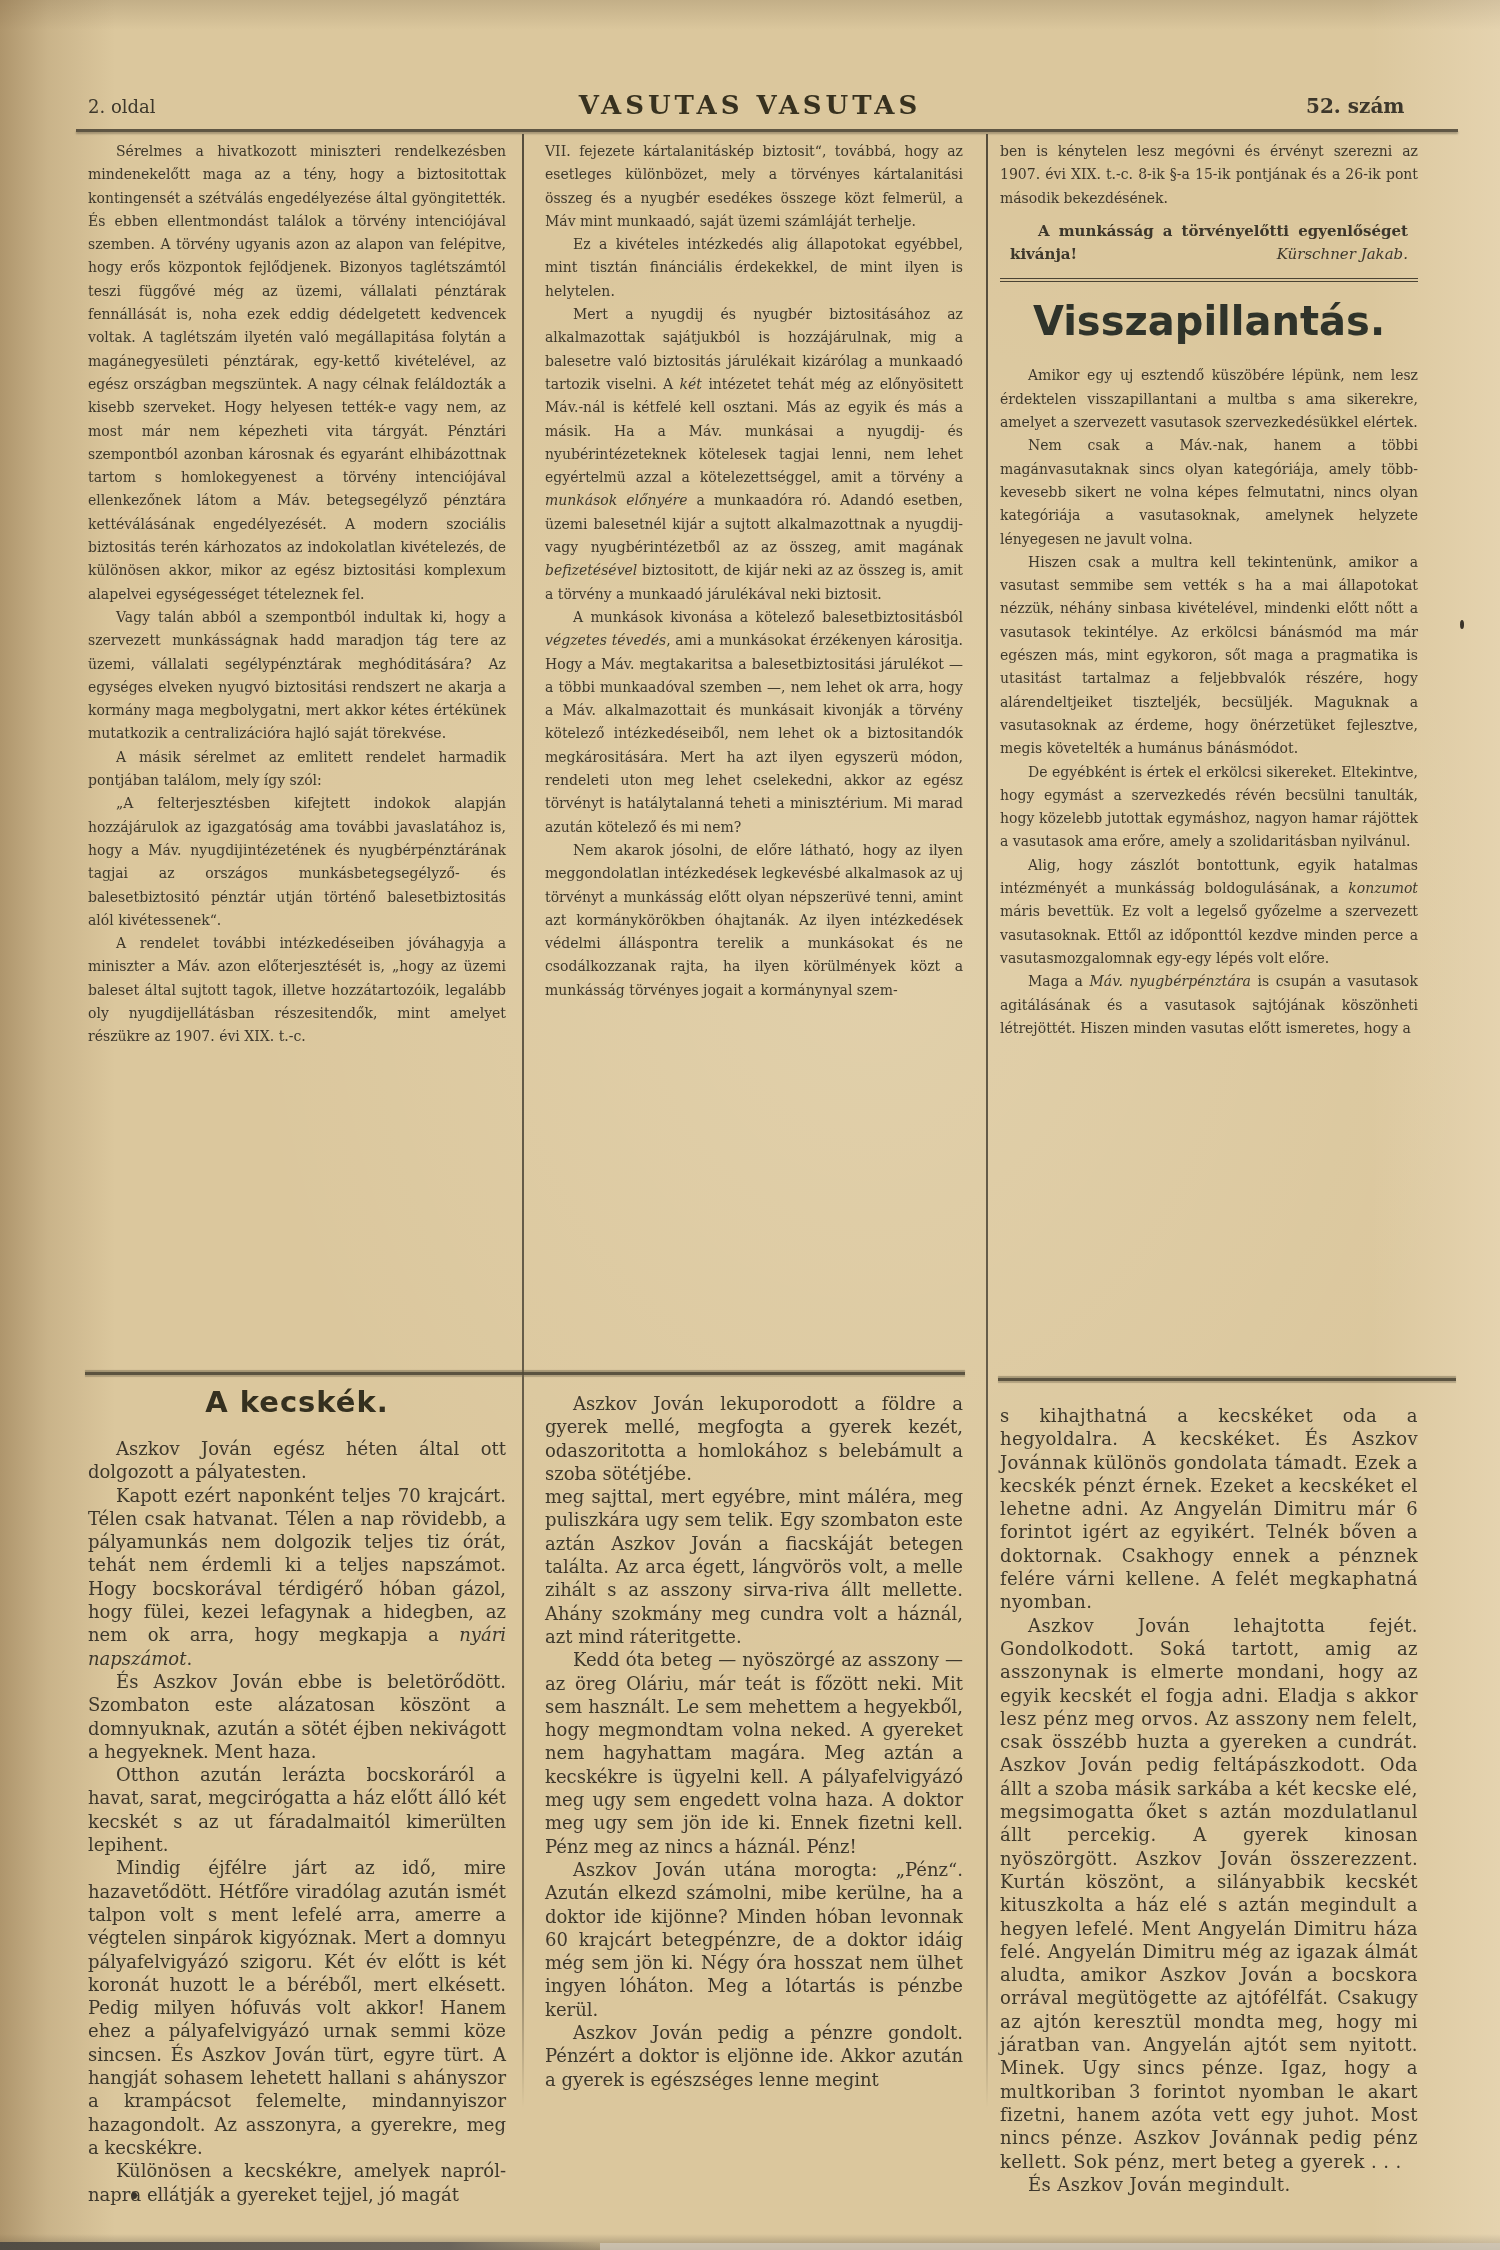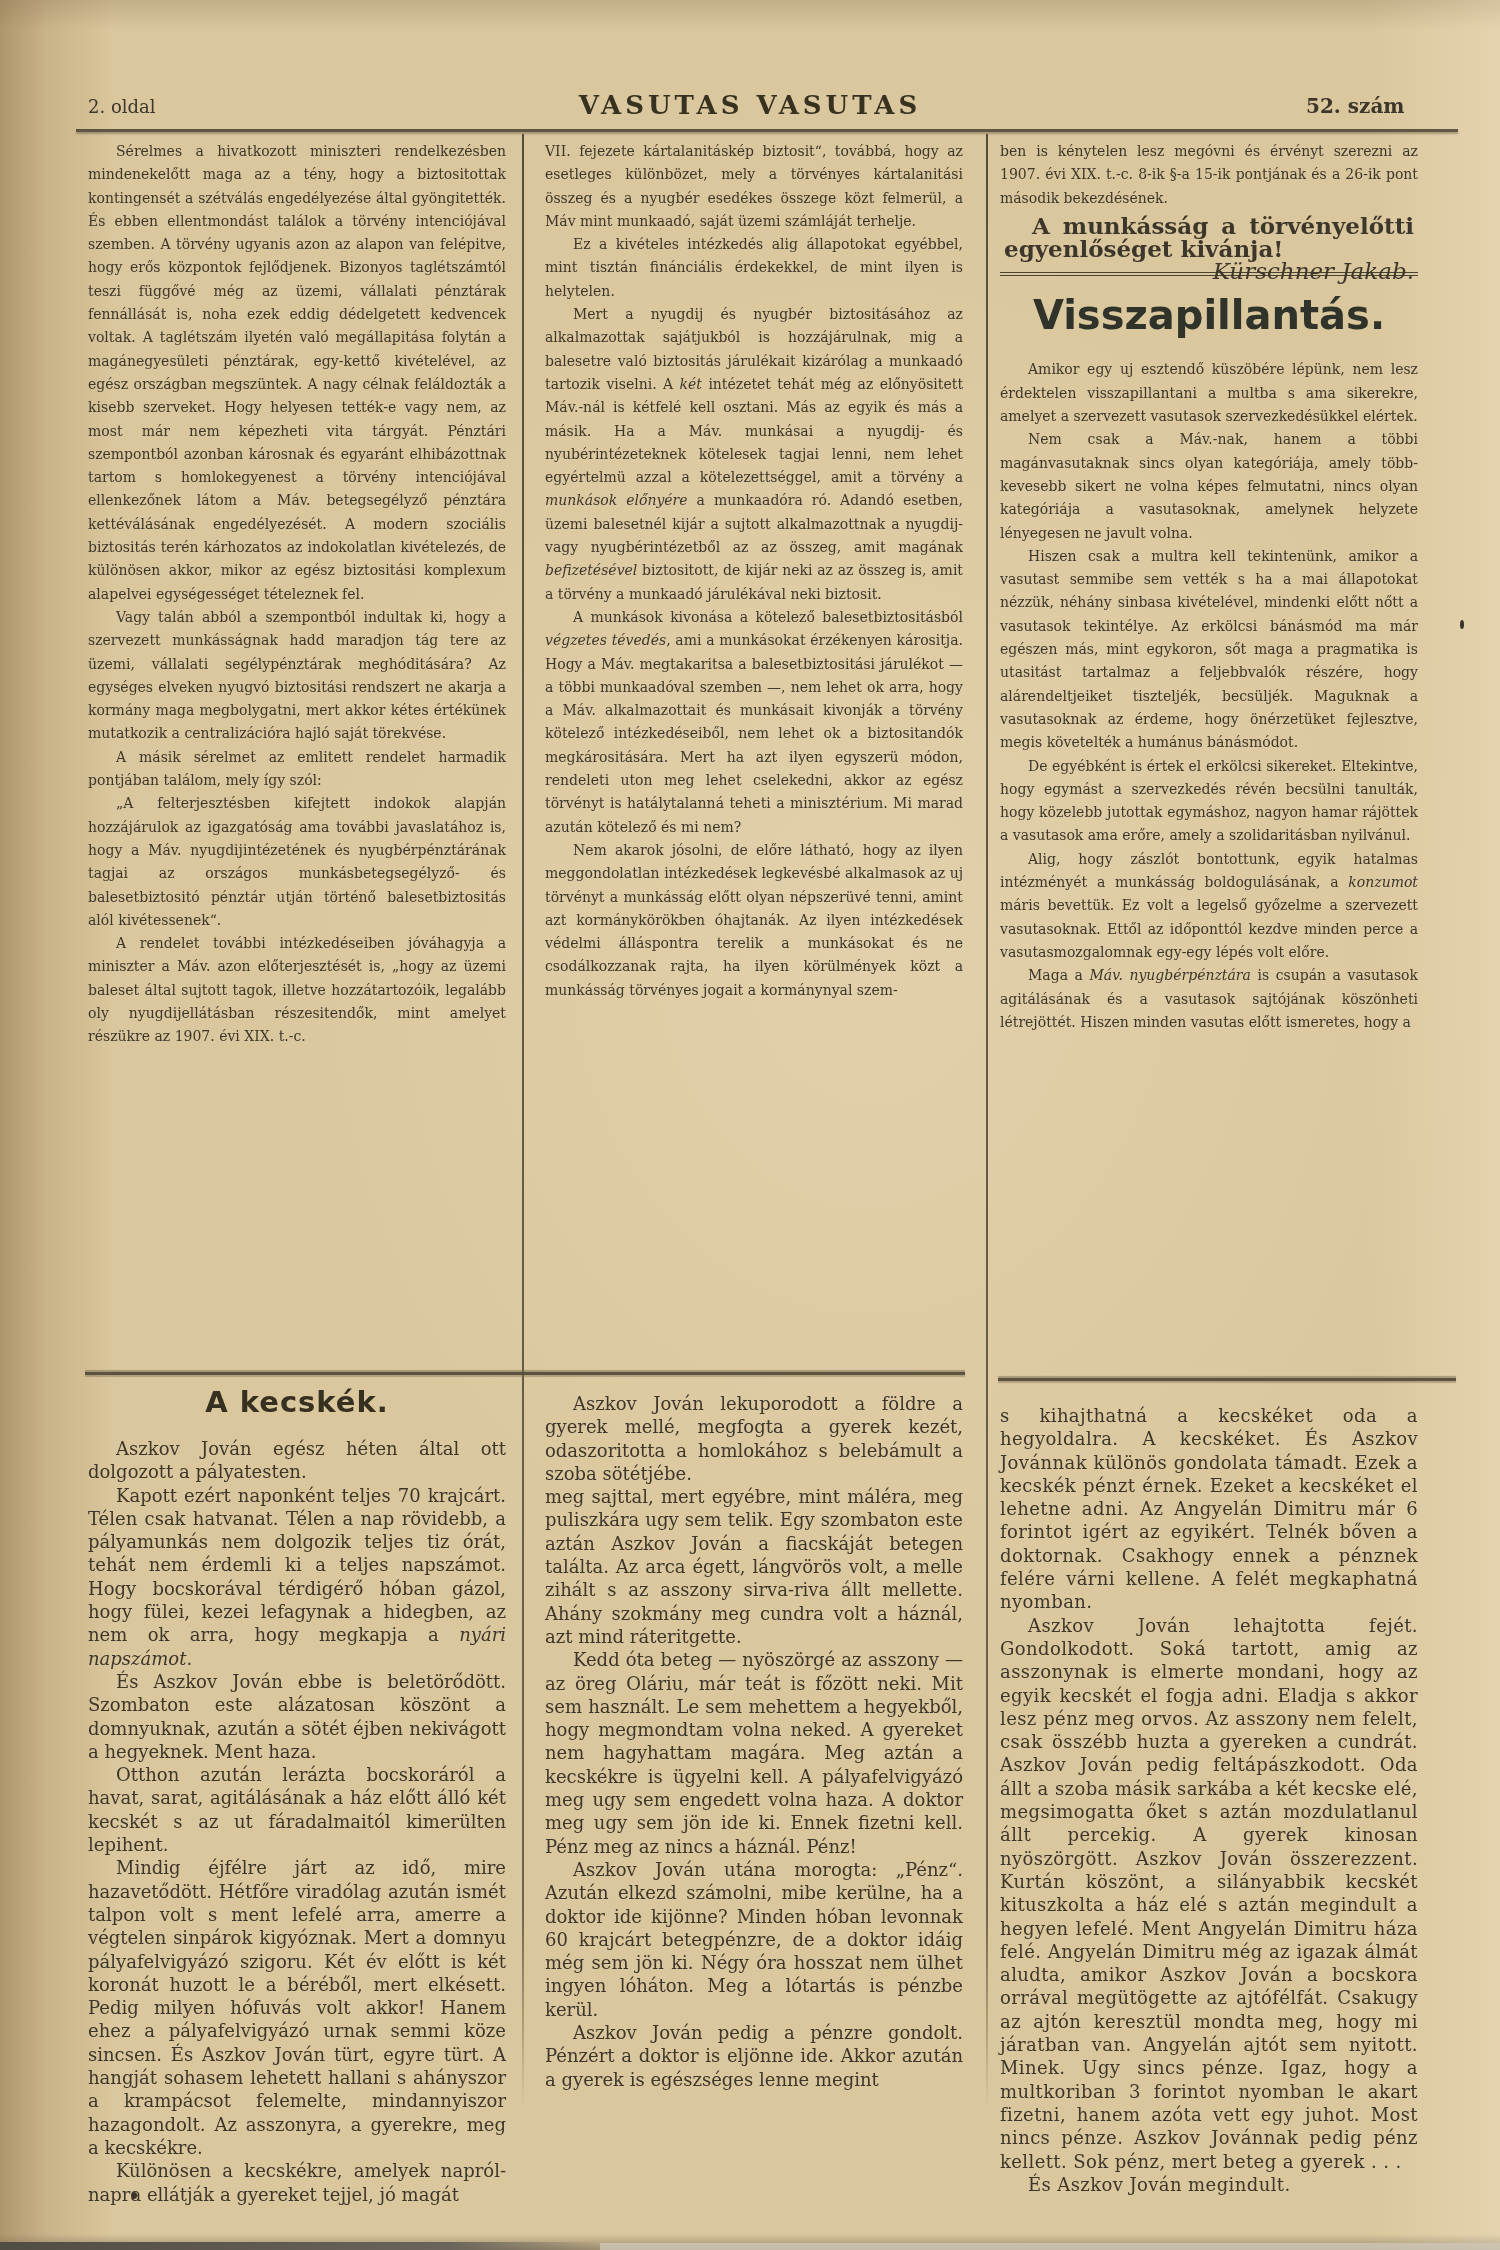--- a/index.html
+++ b/index.html
@@ -30,21 +30,21 @@
   #div-col3{left:998px;top:1378px;width:458px;}
   .col{position:absolute;width:418px;top:140px;}
   .col1{left:88px;} .col2{left:545px;} .col3{left:1000px;}
   .col-bottom{position:absolute;width:418px;}
   #col1-bottom{left:88px;top:1385px;}
   #col2-bottom{left:545px;top:1392px;}
   #col3-bottom{left:1000px;top:1404px;letter-spacing:0.4px;}
   .para{margin:0;text-align:justify;font-size:14px;line-height:23.3px;text-indent:28px;}
   .col-bottom .para{font-size:18px;}
   .para.noindent{text-indent:0;}
-  .slogan{margin:4px;font-size:23px;line-height:23.3px;font-weight:bold;text-indent:28px;text-align:justify;}
+  .slogan{margin:10px;font-size:15px;line-height:23.3px;font-weight:bold;text-indent:28px;text-align:justify;}
   .sig{float:right;font-weight:normal;font-style:italic;}
   .inline-div{height:2px;border-top:1px solid #4a4334;border-bottom:1px solid #4a4334;margin:12px 0 10px;}
   .kecskek-h{font-family:"DejaVu Sans",sans-serif;font-weight:bold;font-size:29px;
     text-align:center;margin:0 0 18px;color:#35301f;letter-spacing:1px;}
   .vissza-h{font-family:"DejaVu Sans",sans-serif;font-weight:bold;font-size:40px;
     text-align:center;margin:16px 0 20px;color:#2f332a;}
   .speck{position:absolute;background:#3a342a;border-radius:50%;}
   #speck1{left:131px;top:2192px;width:6px;height:7px;}
   #speck2{left:1460px;top:620px;width:4px;height:9px;}
   #bottom-dark{position:absolute;left:0;top:2242px;width:600px;height:8px;
@@ -107,21 +107,21 @@
   <div class="hdiv" id="div-left"></div>
   <div class="hdiv" id="div-col3"></div>
 
   <div class="col-bottom" id="col1-bottom">
     <h3 class="kecskek-h">A kecskék.</h3>
     <p class="para">Aszkov Jován egész héten által ott dolgozott a pályatesten.</p>
     <p class="para">
       <span>Kapott ezért naponként teljes 70 krajcárt. Télen csak hatvanat. Télen a nap rövidebb, a pályamunkás nem dolgozik teljes tiz órát, tehát nem érdemli ki a teljes napszámot. Hogy bocskorával térdigérő hóban gázol, hogy fülei, kezei lefagynak a hidegben, az nem ok arra, hogy megkapja a </span><em>nyári napszámot</em><span>.</span>
     </p>
     <p class="para">És Aszkov Jován ebbe is beletörődött. Szombaton este alázatosan köszönt a domnyuknak, azután a sötét éjben nekivágott a hegyeknek. Ment haza.</p>
-    <p class="para">Otthon azután lerázta bocskoráról a havat, sarat, agitálásának a ház előtt álló két kecskét s az ut fáradalmaitól kimerülten lepihent.</p>
+    <p class="para">Otthon azután lerázta bocskoráról a havat, sarat, megcirógatta a ház előtt álló két kecskét s az ut fáradalmaitól kimerülten lepihent.</p>
     <p class="para">Mindig éjfélre járt az idő, mire hazavetődött. Hétfőre viradólag azután ismét talpon volt s ment lefelé arra, amerre a végtelen sinpárok kigyóznak. Mert a domnyu pályafelvigyázó szigoru. Két év előtt is két koronát huzott le a béréből, mert elkésett. Pedig milyen hófuvás volt akkor! Hanem ehez a pályafelvigyázó urnak semmi köze sincsen. És Aszkov Jován türt, egyre türt. A hangját sohasem lehetett hallani s ahányszor a krampácsot felemelte, mindannyiszor hazagondolt. Az asszonyra, a gyerekre, meg a kecskékre.</p>
     <p class="para">Különösen a kecskékre, amelyek napról-napra ellátják a gyereket tejjel, jó magát</p>
   </div>
 
   <div class="col-bottom" id="col2-bottom">
     <p class="para">Aszkov Jován lekuporodott a földre a gyerek mellé, megfogta a gyerek kezét, odaszoritotta a homlokához s belebámult a szoba sötétjébe.</p>
     <p class="para noindent">meg sajttal, mert egyébre, mint máléra, meg puliszkára ugy sem telik. Egy szombaton este aztán Aszkov Jován a fiacskáját betegen találta. Az arca égett, lángvörös volt, a melle zihált s az asszony sirva-riva állt mellette. Ahány szokmány meg cundra volt a háznál, azt mind ráteritgette.</p>
     <p class="para">Kedd óta beteg — nyöszörgé az asszony — az öreg Oláriu, már teát is főzött neki. Mit sem használt. Le sem mehettem a hegyekből, hogy megmondtam volna neked. A gyereket nem hagyhattam magára. Meg aztán a kecskékre is ügyelni kell. A pályafelvigyázó meg ugy sem engedett volna haza. A doktor meg ugy sem jön ide ki. Ennek fizetni kell. Pénz meg az nincs a háznál. Pénz!</p>
     <p class="para">Aszkov Jován utána morogta: „Pénz“. Azután elkezd számolni, mibe kerülne, ha a doktor ide kijönne? Minden hóban levonnak 60 krajcárt betegpénzre, de a doktor idáig még sem jön ki. Négy óra hosszat nem ülhet ingyen lóháton. Meg a lótartás is pénzbe kerül.</p>
     <p class="para">Aszkov Jován pedig a pénzre gondolt. Pénzért a doktor is eljönne ide. Akkor azután a gyerek is egészséges lenne megint</p>

